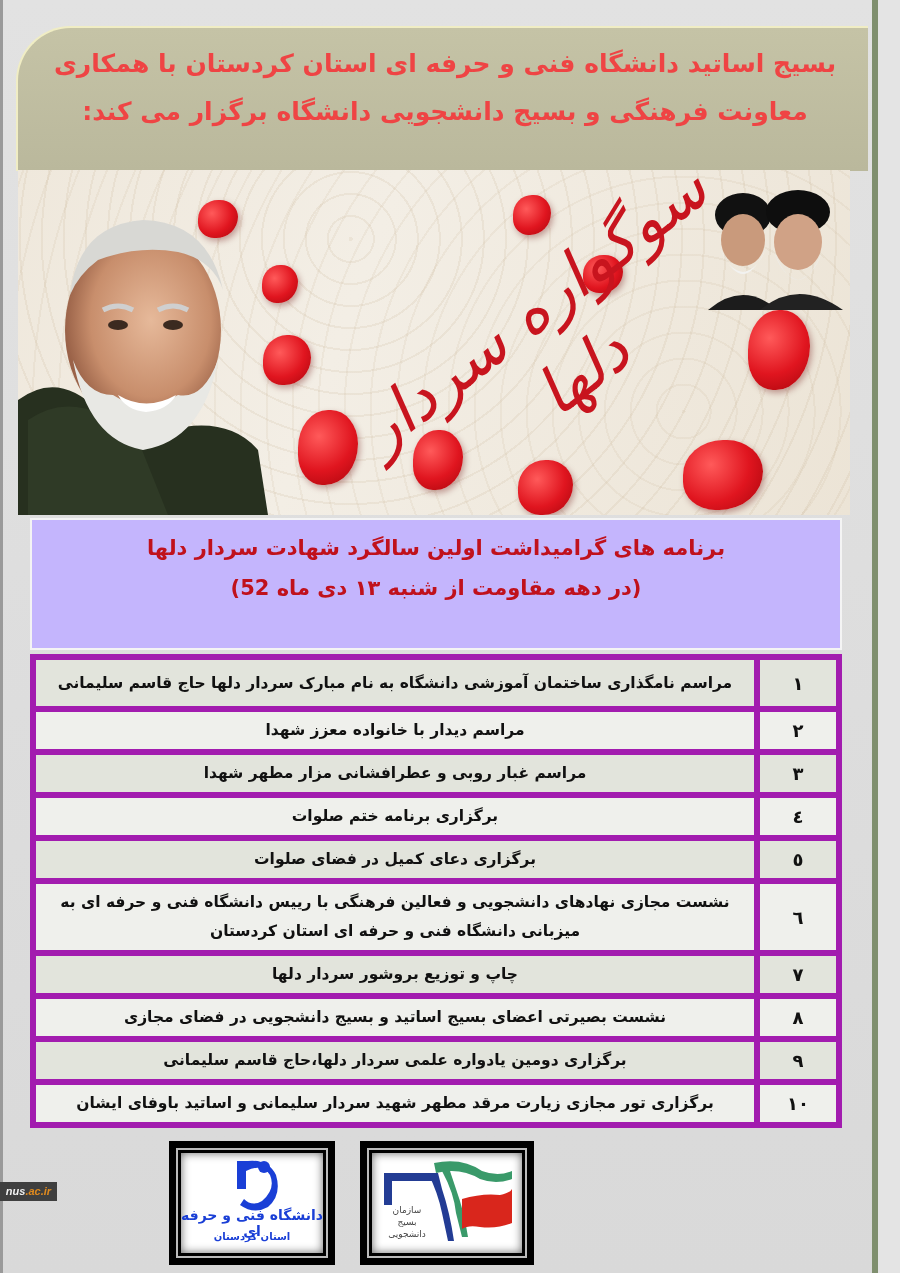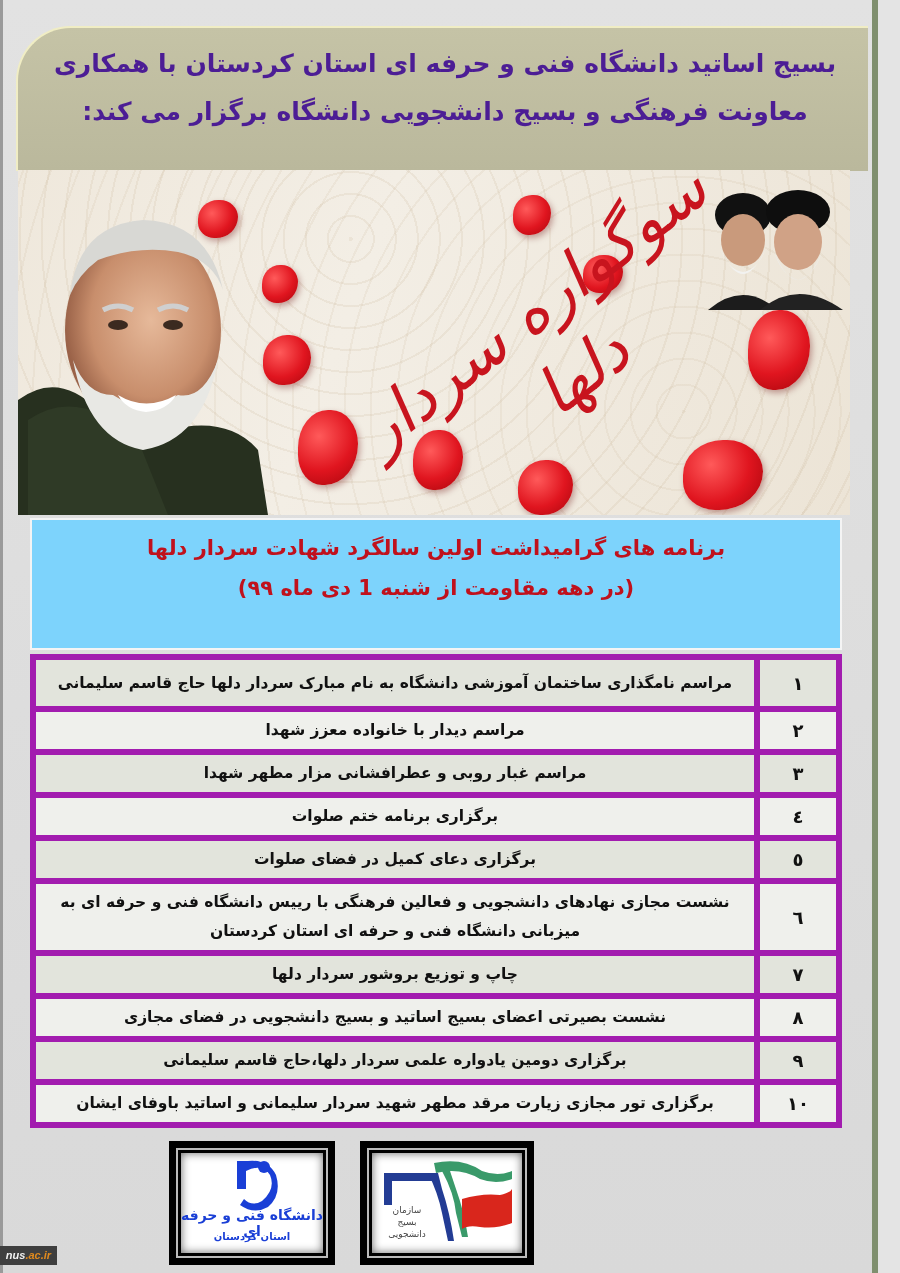--- a/index.html
+++ b/index.html
@@ -20,21 +20,21 @@
       position: absolute; left: 16px; top: 26px; width: 852px; height: 145px;
       background: linear-gradient(180deg, #c5c3a6 0%, #bab89c 100%);
       border-top-left-radius: 55px;
       border-top: 2px solid #f0edc4;
       border-left: 2px solid #f0edc4;
     }
     .header-text {
       position: absolute; left: 40px; top: 40px; width: 810px;
       direction: rtl; text-align: center;
       font-family: "DejaVu Sans", sans-serif;
-      font-weight: bold; font-size: 25px; line-height: 48px; color: #4c1d95;
+      font-weight: bold; font-size: 25px; line-height: 48px; color: #ef4444;
     }
     .banner {
       position: absolute; left: 18px; top: 170px; width: 832px; height: 345px;
       background: linear-gradient(110deg, #efe8dc 0%, #f3eee5 40%, #ece4d6 100%);
       overflow: hidden;
     }
     .banner-pattern {
       position: absolute; inset: 0;
       background:
         repeating-radial-gradient(circle at 40% 20%, rgba(200,180,150,0.18) 0 2px, transparent 2px 22px),
@@ -56,21 +56,21 @@
       text-align: center;
       padding-top: 80px;
     }
     .petal {
       position: absolute; border-radius: 50% 45% 55% 40%;
       background: radial-gradient(circle at 35% 35%, #ff5a5a 0%, #e0151f 55%, #a8050c 100%);
       box-shadow: 2px 3px 6px rgba(100,0,0,0.35);
     }
     .section-title {
       position: absolute; left: 30px; top: 518px; width: 812px; height: 132px;
-      background: #7dd3fc;
+      background: #c4b5fd;
       border: 2px solid #f4f4f4;
       direction: rtl; text-align: center;
       color: #c0111c; font-weight: bold; font-size: 21px; line-height: 40px;
       padding-top: 8px;
     }
     .program-table {
       position: absolute; left: 30px; top: 654px; width: 812px;
       border-collapse: collapse; direction: rtl;
       table-layout: fixed;
     }
@@ -94,21 +94,21 @@
     .logo-face {
       width: 100%; height: 100%; background: #fff;
       box-shadow: inset 0 0 10px rgba(0,0,0,0.6);
       position: relative; overflow: hidden;
     }
     .logo-caption {
       position: absolute; direction: rtl; text-align: center; width: 100%;
       font-weight: bold;
     }
     .watermark {
-      position: absolute; left: 0; top: 1246px; width: 57px; height: 19px;
+      position: absolute; left: 0; top: 1182px; width: 57px; height: 19px;
       background: #3f3f3f; color: #f2f2f2;
       font-style: italic; font-weight: bold; font-size: 11px; line-height: 19px;
       text-align: center; font-family: "Liberation Sans", sans-serif;
     }
     .watermark .dot { color: #e08a1e; }
   </style>
 </head>
 <body>
 
 <div class="left-edge"></div>
@@ -163,21 +163,21 @@
     <path d="M10 120 Q45 90 80 120 Z" fill="#1c1c1c"></path>
     <ellipse cx="100" cy="22" rx="32" ry="22" fill="#0e0e0e"></ellipse>
     <ellipse cx="100" cy="52" rx="24" ry="28" fill="#d0a286"></ellipse>
     <path d="M76 62 Q100 118 124 62 Q116 86 100 90 Q84 86 76 62 Z" fill="#ececea"></path>
     <path d="M62 120 Q100 88 145 120 Z" fill="#222"></path>
   </svg>
 </div>
 
 <div class="section-title">
   <div>برنامه های گرامیداشت اولین سالگرد شهادت سردار دلها</div>
-  <div>(در دهه مقاومت از شنبه 1 دی ماه ۹۹)</div>
+  <div>(در دهه مقاومت از شنبه ۱۳ دی ماه 52)</div>
 </div>
 
 <table class="program-table">
   <tbody>
     <tr style="height:52px;">
       <td class="num">۱</td>
       <td>مراسم نامگذاری ساختمان آموزشی دانشگاه به نام  مبارک سردار دلها حاج قاسم سلیمانی</td>
     </tr>
     <tr style="height:43px;">
       <td class="num">۲</td>

